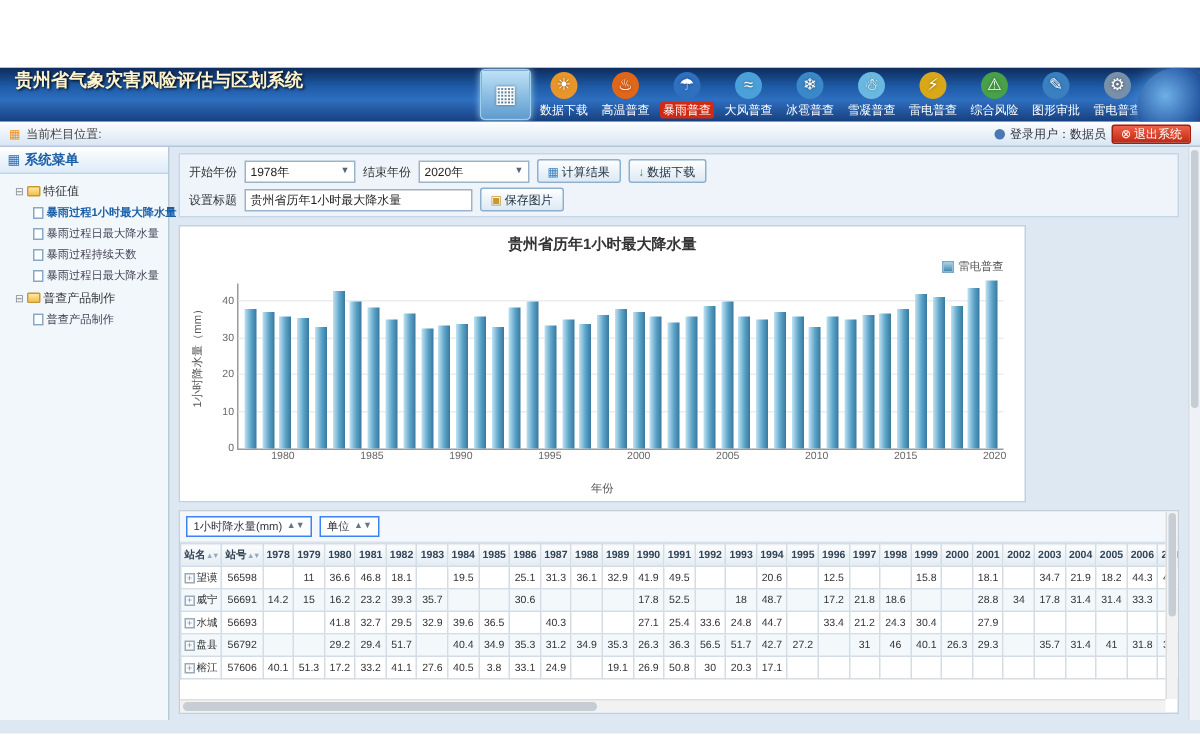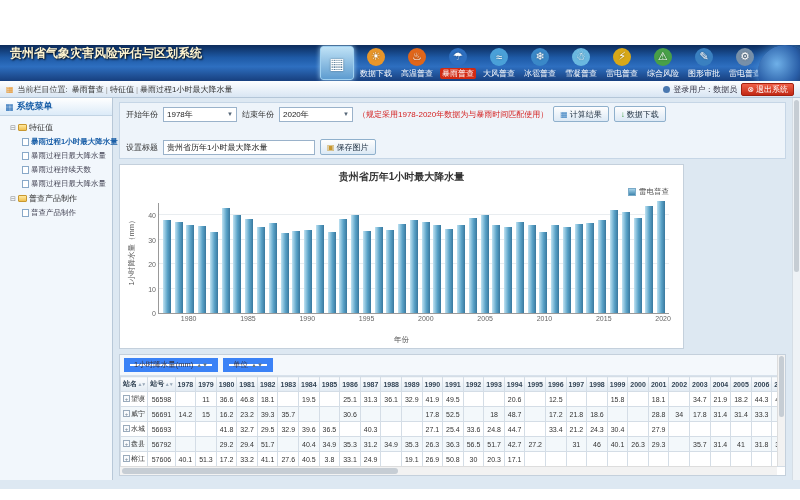--- a/index.html
+++ b/index.html
@@ -41,21 +41,21 @@
   .tree-leaf.selected { color:#1a5fa8; font-weight:bold; }
   .twisty { color:#888; font-size:7px; }
   .ficon { width:9px; height:7px; background:linear-gradient(180deg,#ffe9a0,#f0c050); border:1px solid #c89830; border-radius:1px; flex:none; }
   .licon { width:7px; height:8px; background:#fff; border:1px solid #88a8c8; flex:none; }
 
   
   .main { flex:1; position:relative; padding:4px 14px 4px 6px; overflow:hidden; display:flex; flex-direction:column; }
   .main-vscroll { position:absolute; right:0; top:0; bottom:0; width:8px; background:#eef2f6; border-left:1px solid #d5dde5; }
   .main-vthumb { position:absolute; left:1px; top:2px; width:5px; height:45%; background:#c6cdd4; border-radius:3px; }
 
-  .filterpanel { background:#eef4fa; border:1px solid #c6d6e6; padding:3px 6px; display:flex; flex-direction:column; gap:17px; flex:none;justify-content:center; }
+  .filterpanel { background:#eef4fa; border:1px solid #c6d6e6; padding:3px 6px; display:flex; flex-direction:column; gap:3px; flex:none;justify-content:center; }
   .frow { display:flex; align-items:center; gap:5px; font-size:8px; color:#333; }
   .sel { display:flex; align-items:center; justify-content:space-between; width:74px; height:15px; background:#fff; border:1px solid #9ab2ca; font-size:8px; padding:0 3px; color:#222; cursor:pointer; }
   .sel .arrow { color:#567; font-size:6px; }
   .note { color:#d42020; font-size:8px; white-space:nowrap; }
   .btn { display:flex; align-items:center; gap:2px; height:16px; padding:0 6px; background:linear-gradient(180deg,#fefefe,#dce9f5); border:1px solid #8fb0cc; border-radius:2px; font-size:8px; color:#234; cursor:pointer; font-family:inherit; white-space:nowrap; }
   .bicon { font-size:8px; }
   .txt { width:152px; height:15px; background:#fff; border:1px solid #9ab2ca; font-size:8px; padding:0 3px; color:#222; display:flex; align-items:center; white-space:nowrap; overflow:hidden; }
 
   
   .chartpanel { margin-top:5px; width:565px; height:185px; background:#fff; border:1px solid #c4d0dc; position:relative; flex:none; }
@@ -68,21 +68,21 @@
   .ytick { position:absolute; right:calc(100% + 3px); transform:translateY(50%); font-size:7px; color:#666; }
   .bars { position:absolute; left:0; right:0; top:0; bottom:0; display:flex; align-items:flex-end; justify-content:space-around; padding:0 2px; }
   .bar { width:8px; background:linear-gradient(90deg,#bfe2f2,#5ba3c8 55%,#39789e); }
   .xtick { position:absolute; top:calc(100% + 2px); transform:translateX(-50%); font-size:7px; color:#666; }
   .ylabel { position:absolute; width:80px; left:-28px; top:44%; transform:rotate(-90deg); font-size:7.5px; color:#555; white-space:nowrap; text-align:center; }
   .xlabel { position:absolute; bottom:3px; left:50%; transform:translateX(-50%); font-size:7.5px; color:#555; }
 
   
   .tablepanel { margin-top:5px; background:#fff; border:1px solid #c4d0dc; position:relative; flex:1; overflow:hidden; }
   .chips { display:flex; gap:5px; padding:3px 4px; background:#f4f8fc; border-bottom:1px solid #d8e2ec; }
-  .chip { display:flex; align-items:center; gap:3px; border:6px solid #3b82f6; background:#fff; font-size:7.5px; color:#334; height:14px; padding:0 4px; cursor:pointer; }
+  .chip { display:flex; align-items:center; gap:3px; border:1px solid #3b82f6; background:#fff; font-size:7.5px; color:#334; height:14px; padding:0 4px; cursor:pointer; }
   .chip .arrow { font-size:6px; color:#678; }
   table { border-collapse:collapse; table-layout:fixed; }
   th,td { border:1px solid #d4dde6; font-size:7px; padding:0 2px; height:15px; overflow:hidden; white-space:nowrap; }
   th { background:linear-gradient(180deg,#fcfdfe,#e2ebf3); color:#345; font-weight:bold; text-align:center; }
   td { color:#333; text-align:center; background:#fff; }
   td.namecell { text-align:left; }
   tr:nth-child(even) td { background:#f3f8fb; }
   .sort { color:#98a8b8; font-size:5px; letter-spacing:-1px; }
   .plus { display:inline-block; width:7px; height:7px; line-height:6px; border:1px solid #9aabbc; color:#789; font-size:6px; text-align:center; margin-right:1px; background:#f8fafc; }
   .hscroll { position:absolute; bottom:0; left:0; right:8px; height:9px; background:#f2f2f2; border-top:1px solid #ddd; }
@@ -142,21 +142,20 @@
             <span class="nav-icon" style="background: rgb(120, 144, 168);">⚙</span>
             <span class="nav-label">雷电普查</span>
           </div>
         </nav>
       <div class="globe"></div>
     </header>
 
     <div class="crumbbar">
       <span class="loc-icon">▦</span>
       <span class="loc-label">当前栏目位置:</span>
-      <span id="crumbs"><span class="crumb-item">暴雨普查</span><span class="crumb-sep">|</span><span class="crumb-item">特征值</span><span class="crumb-sep">|</span><span class="crumb-item">暴雨过程1小时最大降水量</span></span>
       <span class="spacer"></span>
       <span class="user">
         <span class="user-icon"></span>
         <span>登录用户：数据员</span>
       </span>
       <button class="logout">
         <span class="bicon">⊗</span>
         <span>退出系统</span>
       </button>
     </div>
@@ -209,21 +208,20 @@
             <span>开始年份</span>
             <span class="sel">
               <span>1978年</span>
                 <span class="arrow">▼</span>
             </span>
             <span>结束年份</span>
             <span class="sel">
               <span>2020年</span>
                 <span class="arrow">▼</span>
             </span>
-            <span class="note">（规定采用1978-2020年数据为与暴雨时间匹配使用）</span>
             <button class="btn">
               <span class="bicon" style="color:#3a80c0">▦</span>
               <span>计算结果</span>
             </button>
             <button class="btn">
               <span class="bicon" style="color:#3a9a3a">↓</span>
               <span>数据下载</span>
             </button>
           </div>
           <div class="frow">

